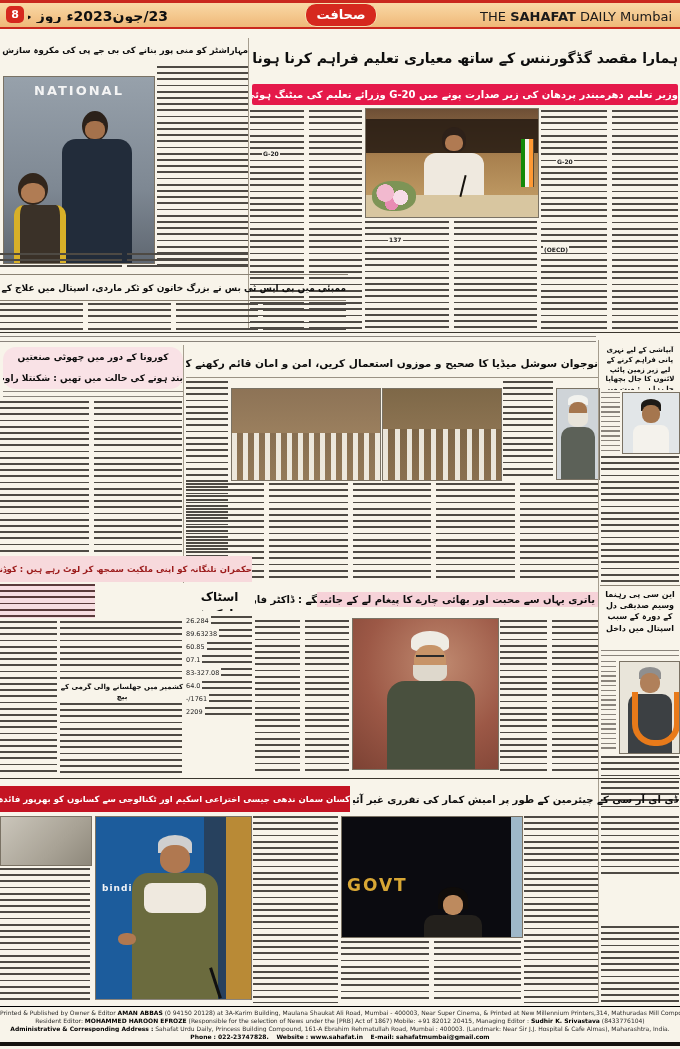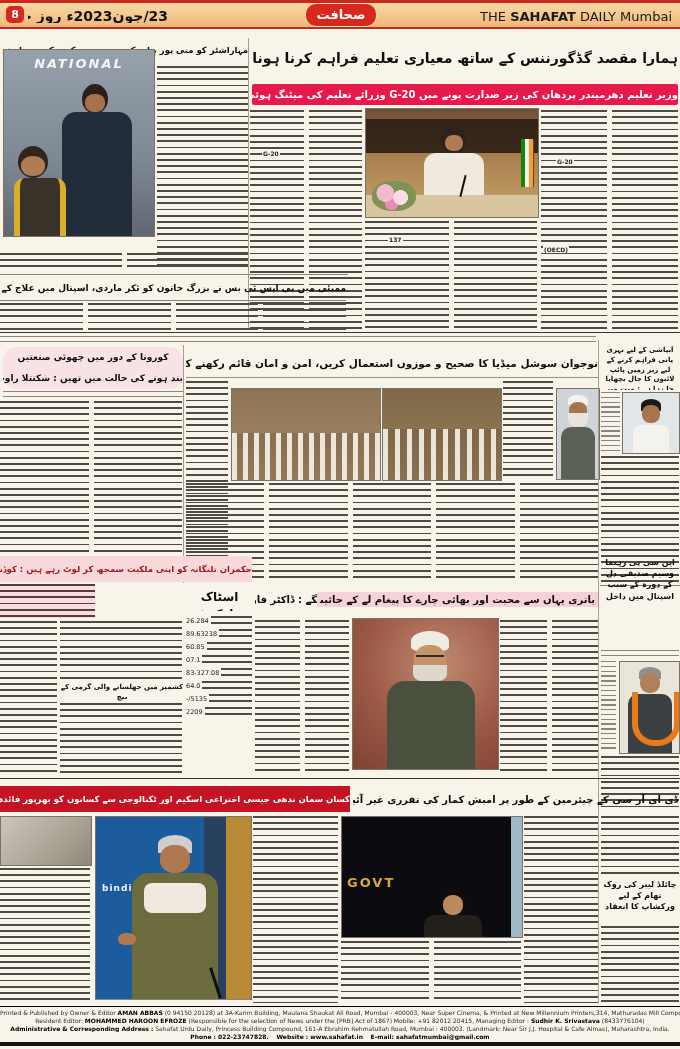--- a/index.html
+++ b/index.html
@@ -68,21 +68,21 @@
   <div class="abs cols" style="left:365px;top:221px;width:172px;height:109px;">
     <div class="txt"></div>
     <div class="txt"></div>
   </div>
   <div class="tok" style="left:262px;top:150px;">G-20</div>
   <div class="tok" style="left:388px;top:236px;">137</div>
   <div class="tok" style="left:543px;top:246px;">(OECD)</div>
   <div class="tok" style="left:556px;top:158px;">G-20</div>
 
   <div class="abs hl" style="left:0;top:38px;width:248px;height:24px;font-size:8.5px;line-height:24px;">مہاراشٹر کو منی پور بنانے کی بی جے پی کی مکروہ سازش : نانا پٹولے</div>
-  <div class="ph" style="left:3px;top:49px;width:150px;height:186px;background:linear-gradient(180deg,#97a1ab 0%,#7e8893 60%,#5f6771 100%);font-style:italic;">
+  <div class="ph" style="left:3px;top:76px;width:150px;height:186px;background:linear-gradient(180deg,#97a1ab 0%,#7e8893 60%,#5f6771 100%);">
     <div class="abs" style="left:0;top:6px;width:150px;text-align:center;color:#f4f4f4;font-weight:700;font-size:13px;letter-spacing:2px;">NATIONAL</div>
     <div class="abs" style="left:78px;top:34px;width:26px;height:30px;background:#2b211a;border-radius:50%;"></div>
     <div class="abs" style="left:81px;top:44px;width:20px;height:18px;background:#a5724c;border-radius:45%;"></div>
     <div class="abs" style="left:58px;top:62px;width:70px;height:124px;background:#222c3a;border-radius:14px 14px 0 0;"></div>
     <div class="abs" style="left:14px;top:96px;width:30px;height:32px;background:#32261c;border-radius:50%;"></div>
     <div class="abs" style="left:17px;top:106px;width:24px;height:20px;background:#b07c54;border-radius:45%;"></div>
     <div class="abs" style="left:10px;top:128px;width:40px;height:58px;background:#3a3128;border-radius:10px 10px 0 0;border-left:6px solid #d8b028;border-right:6px solid #d8b028;"></div>
   </div>
   <div class="abs txt" style="left:157px;top:66px;width:91px;height:204px;"></div>
   <div class="abs cols" style="left:0;top:253px;width:248px;height:19px;">
@@ -170,21 +170,21 @@
     <div class="numrow">
         <div class="fill txt"></div>
         <span>83-327.08</span>
       </div>
     <div class="numrow">
         <div class="fill txt"></div>
         <span>64.0</span>
       </div>
     <div class="numrow">
         <div class="fill txt"></div>
-        <span>5135/-</span>
+        <span>1761/-</span>
       </div>
     <div class="numrow">
         <div class="fill txt"></div>
         <span>2209</span>
       </div>
   </div>
 
   <div class="abs hl" style="left:255px;top:588px;width:343px;height:24px;font-size:10px;line-height:24px;">
     <span style="background:#f6d2d8;padding:2px 3px;">یاتری یہاں سے محبت اور بھائی چارے کا پیغام لے کے جائیں</span><span>گے : ڈاکٹر فاروق عبداللہ</span>
   </div>
@@ -208,21 +208,21 @@
   <div class="abs hlw" style="left:601px;top:346px;width:78px;height:44px;font-size:7px;">آبپاشی کے لیے نہری پانی فراہم کرنے کے لیے زیر زمین پائپ لائنوں کا جال بچھایا جا رہا ہے : میت میر</div>
   <div class="ph" style="left:622px;top:392px;width:56px;height:60px;background:#e2e6e8;">
     <div class="abs" style="left:18px;top:6px;width:20px;height:12px;background:#1d1a16;border-radius:50% 50% 0 0;"></div>
     <div class="abs" style="left:19px;top:12px;width:18px;height:18px;background:#a5764e;border-radius:45%;"></div>
     <div class="abs" style="left:10px;top:32px;width:36px;height:28px;background:#f4f2ec;border-radius:8px 8px 0 0;"></div>
   </div>
   <div class="abs txt-light" style="left:601px;top:392px;width:19px;height:60px;"></div>
   <div class="abs txt" style="left:601px;top:456px;width:78px;height:126px;"></div>
 
   <div class="abs hrule" style="left:600px;top:585px;width:80px;background:#8a8274;"></div>
-  <div class="abs hlw" style="left:601px;top:557px;width:78px;height:58px;font-size:8px;">این سی پی رہنما وسیم صدیقی دل کے دورہ کے سبب اسپتال میں داخل</div>
+  <div class="abs hlw" style="left:601px;top:589px;width:78px;height:58px;font-size:8px;">این سی پی رہنما وسیم صدیقی دل کے دورہ کے سبب اسپتال میں داخل</div>
   <div class="abs txt-light" style="left:601px;top:650px;width:78px;height:7px;"></div>
   <div class="ph" style="left:619px;top:661px;width:59px;height:91px;background:#e9e5da;">
     <div class="abs" style="left:19px;top:5px;width:22px;height:12px;background:#8f8f8f;border-radius:50% 50% 0 0;"></div>
     <div class="abs" style="left:20px;top:11px;width:20px;height:20px;background:#b0805a;border-radius:45%;"></div>
     <div class="abs" style="left:8px;top:32px;width:44px;height:59px;background:#3c4043;border-radius:10px 10px 0 0;"></div>
     <div class="abs" style="left:12px;top:30px;width:36px;height:48px;border:6px solid #e87a1a;border-top:none;border-radius:0 0 22px 22px;"></div>
   </div>
   <div class="abs txt-light" style="left:601px;top:661px;width:15px;height:91px;"></div>
   <div class="abs txt" style="left:601px;top:756px;width:78px;height:54px;"></div>
 
@@ -243,33 +243,32 @@
     <div class="abs" style="left:36px;top:56px;width:86px;height:126px;background:#6b6b3e;border-radius:16px 16px 0 0;"></div>
     <div class="abs" style="left:48px;top:66px;width:62px;height:30px;background:#efe9df;border-radius:8px;"></div>
     <div class="abs" style="left:22px;top:116px;width:18px;height:12px;background:#b07850;border-radius:45%;"></div>
     <div class="abs" style="left:118px;top:150px;width:3px;height:32px;background:#101010;transform:rotate(-18deg);"></div>
   </div>
   <div class="abs txt-light" style="left:95px;top:999px;width:155px;height:5px;"></div>
 
   <div class="abs txt" style="left:253px;top:816px;width:85px;height:187px;"></div>
 
   <div class="ph" style="left:341px;top:816px;width:180px;height:120px;background:linear-gradient(90deg,#0b0b10 0 94%,#9fb8c8 94% 100%);">
-    <div class="abs" style="left:5px;top:58px;color:#d8a735;font-weight:700;font-size:13px;letter-spacing:2px;">GOVT</div>
+    <div class="abs" style="left:5px;top:58px;color:#d8a735;font-weight:700;font-size:17px;letter-spacing:2px;">GOVT</div>
     <div class="abs" style="left:96px;top:70px;width:30px;height:22px;background:#0f0c0a;border-radius:50% 50% 0 0;"></div>
     <div class="abs" style="left:101px;top:78px;width:20px;height:20px;background:#bd8a5e;border-radius:45%;"></div>
     <div class="abs" style="left:82px;top:98px;width:58px;height:22px;background:#23201c;border-radius:10px 10px 0 0;"></div>
   </div>
   <div class="abs cols" style="left:341px;top:941px;width:180px;height:62px;">
     <div class="txt"></div>
     <div class="txt"></div>
   </div>
   <div class="abs txt" style="left:524px;top:816px;width:74px;height:187px;"></div>
 
   <div class="abs txt" style="left:601px;top:816px;width:78px;height:60px;"></div>
-  <div class="abs hlw" style="left:601px;top:879px;width:78px;height:44px;font-size:8px;">چائلڈ لیبر کی روک تھام کے لیے ورکشاپ کا انعقاد</div>
   <div class="abs txt" style="left:601px;top:926px;width:78px;height:77px;"></div>
 
   <div class="abs hrule" style="left:0;top:1006px;width:680px;background:#000;"></div>
   <div class="foot" style="top:1009px;">
     <span>Printed &amp; Published by Owner &amp; Editor </span><b>AMAN ABBAS</b><span> (0 94150 20128) at 3A-Karim Building, Maulana Shaukat Ali Road, Mumbai - 400003, Near Super Cinema, &amp; Printed at New Millennium Printers,314, Mathuradas Mill Compound N.M. Joshi Marg, Lower Parel, Mumbai 400013</span>
   </div>
   <div class="foot" style="top:1017px;">
     <span>Resident Editor: </span><b>MOHAMMED HAROON EFROZE</b><span> (Responsible for the selection of News under the [PRB] Act of 1867) Mobile: +91 82012 20415, Managing Editor : </span><b>Sudhir K. Srivastava</b><span> (8433776104)</span>
   </div>
   <div class="foot" style="top:1025px;">

